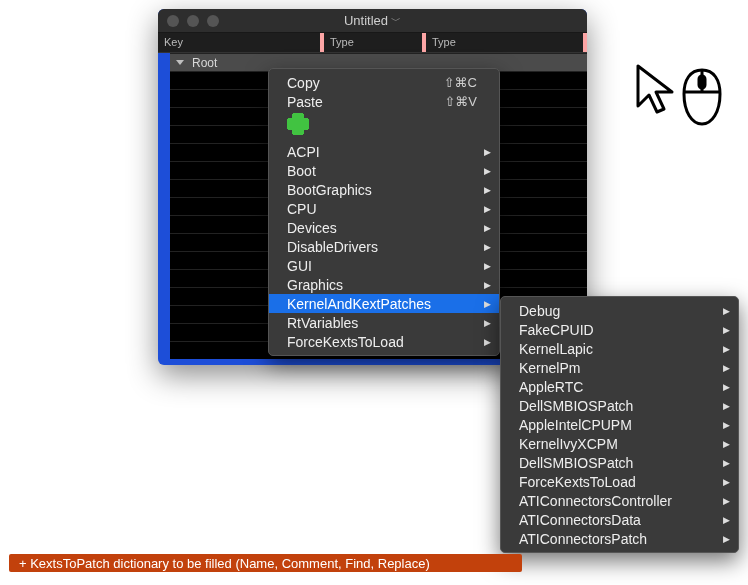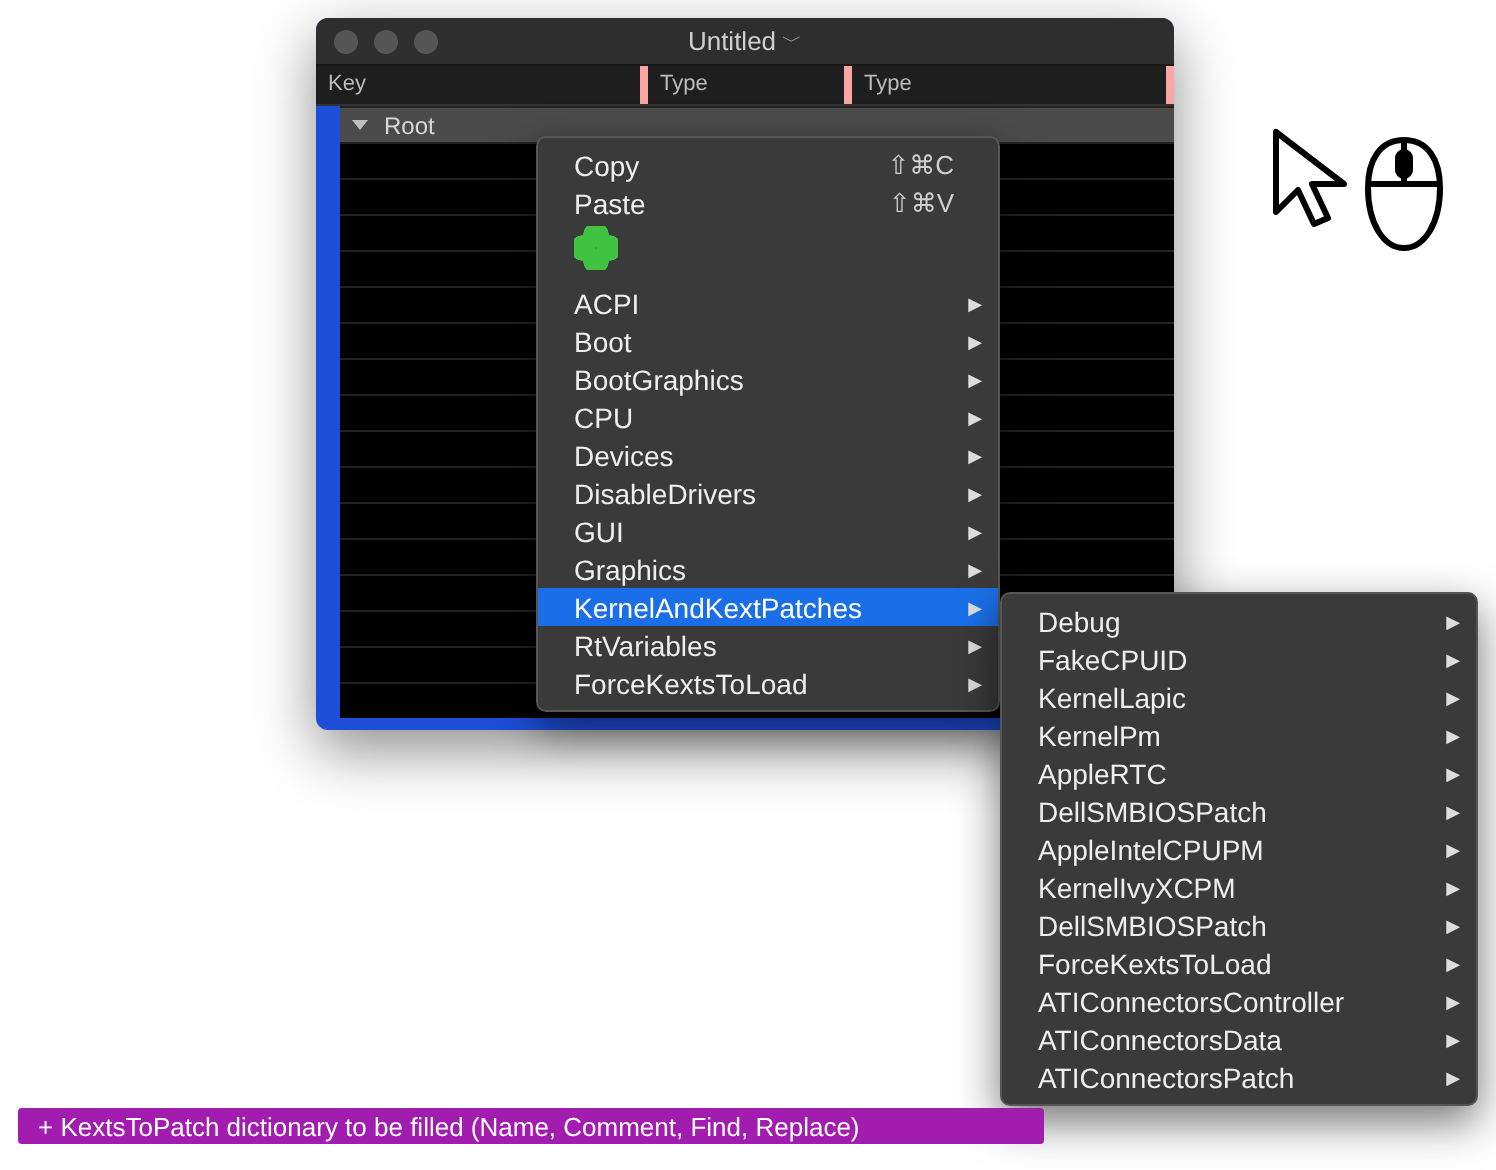--- a/index.html
+++ b/index.html
@@ -156,21 +156,21 @@
     top: 296px;
     width: 237px;
   }
 
   .status {
     position: absolute;
     left: 9px;
     bottom: 13px;
     height: 18px;
     width: 493px;
-    background: #a21caf;
+    background: #c2410c;
     color: #fff;
     font-size: 13px;
     padding: 0 10px;
     display: flex;
     align-items: center;
     border-radius: 2px;
   }
 
   .cursor-combo {
     position: absolute;

